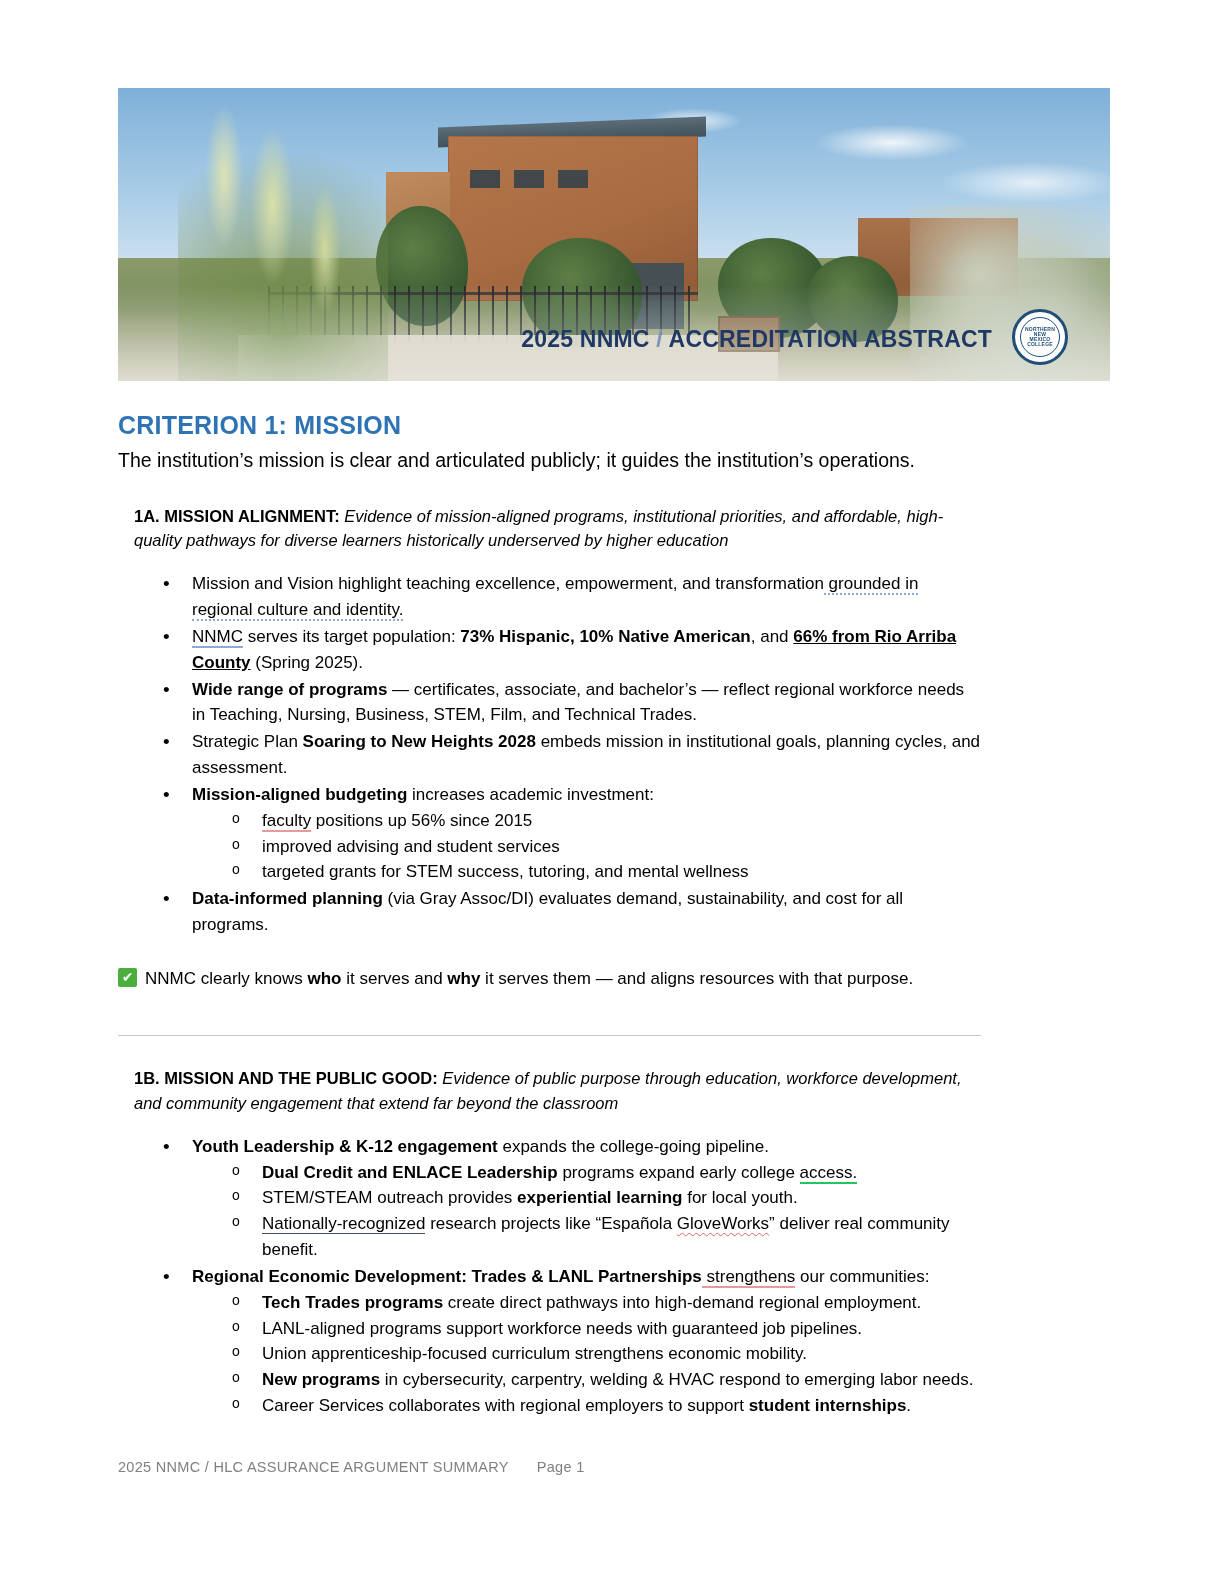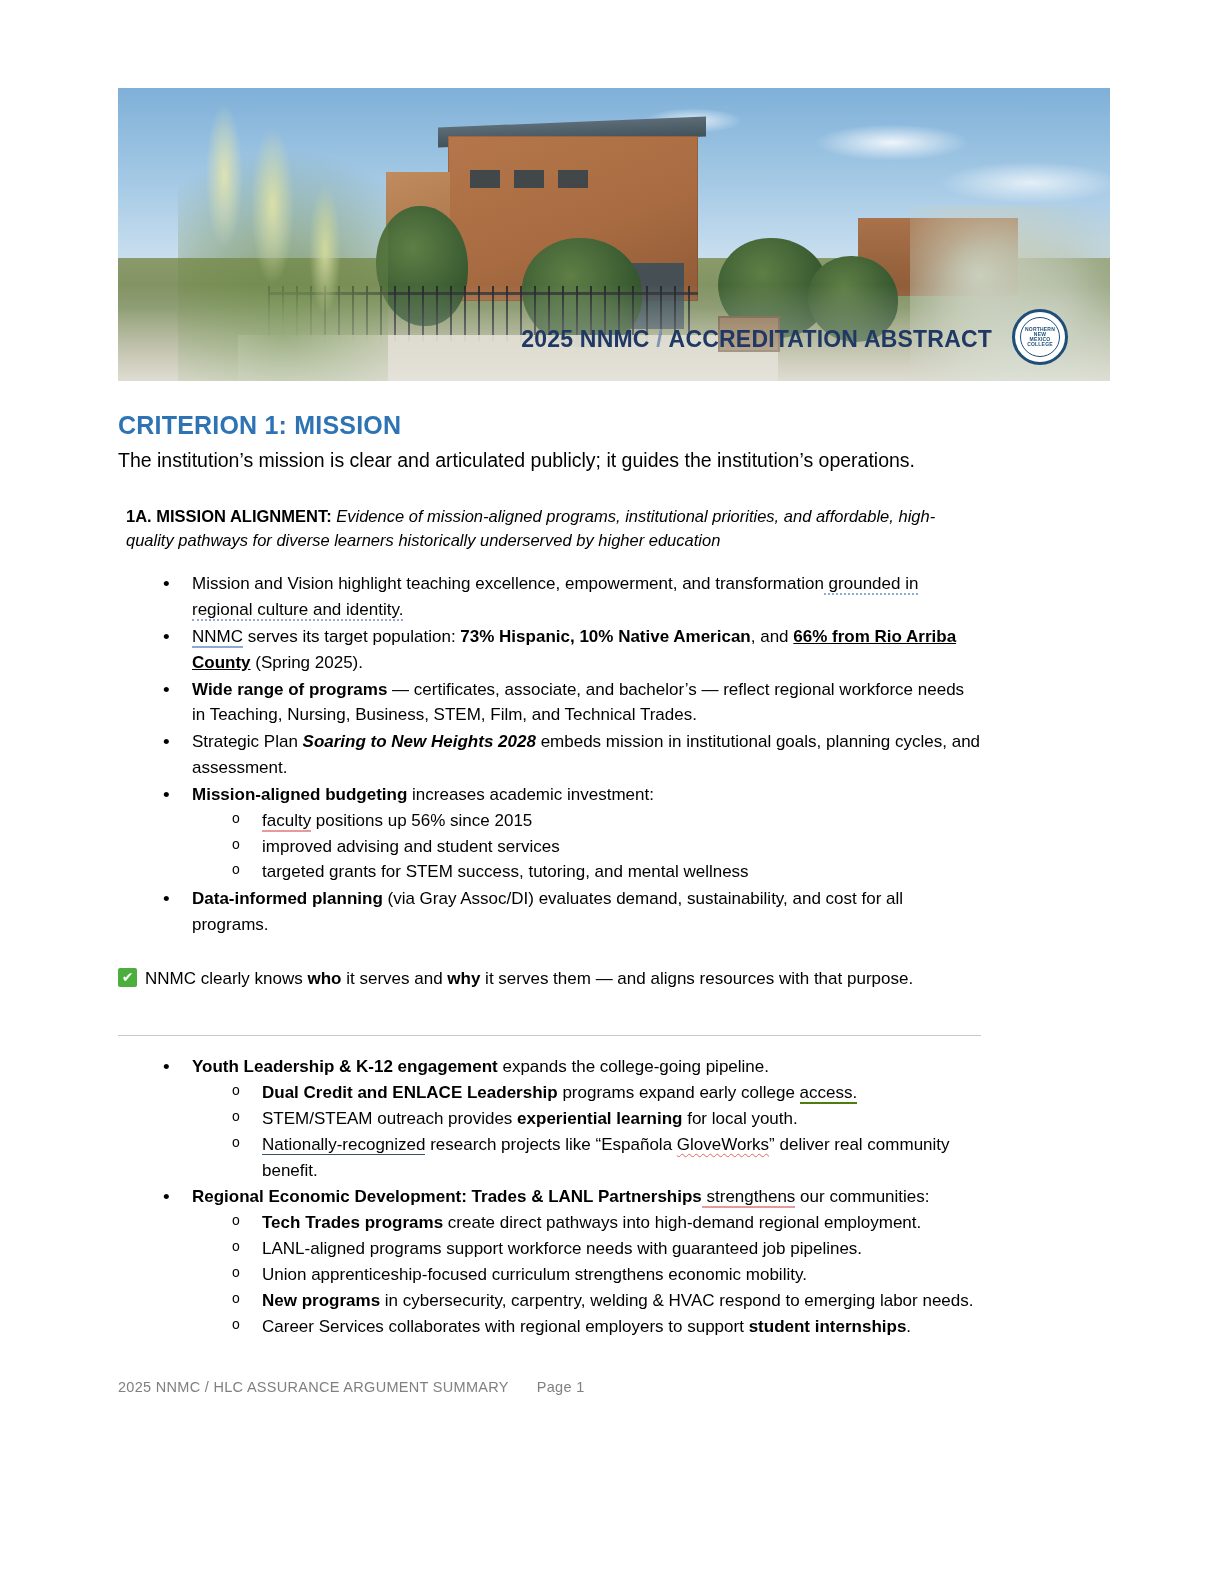--- a/index.html
+++ b/index.html
@@ -194,21 +194,21 @@
     color: #2e74b5;
     letter-spacing: .2px;
   }
   .crit-sub {
     margin: 8px 0 0 0;
     font-size: 19.5px;
     color: #000;
     line-height: 1.32;
   }
   .section-lead {
-    margin: 30px 0 0 8px;
+    margin: 30px 0 0 16px;
     font-size: 16.5px;
     line-height: 1.5;
   }
   .section-lead .lead-label { font-weight: bold; }
   .section-lead .lead-desc { font-style: italic; }
 
   ul.l1 {
     margin: 18px 0 0 0;
     padding: 0 0 0 42px;
     list-style: none;
@@ -251,21 +251,21 @@
   }
   .u-red { border-bottom: 2px solid #e79a9a; }
   .u-dark { border-bottom: 1.5px solid #3c4d66; }
   .u-redwave {
     text-decoration: underline;
     text-decoration-color: #e06666;
     text-decoration-style: wavy;
     text-decoration-thickness: 1px;
     text-underline-offset: 3px;
   }
-  .u-bluegray { border-bottom: 2px solid #4d7c0f; }
+  .u-bluegray { border-bottom: 2px solid #22c55e; }
 
   .check-line {
     margin: 28px 0 0 0;
     font-size: 17px;
     line-height: 1.5;
     display: flex;
     align-items: flex-start;
     gap: 8px;
   }
   .check-box {
@@ -336,36 +336,40 @@
   <p class="crit-sub">The institution’s mission is clear and articulated publicly; it guides the institution’s operations.</p>
 
   <p class="section-lead">
     <span class="lead-label">1A. MISSION ALIGNMENT:</span>
     <span class="lead-desc">Evidence of mission-aligned programs, institutional priorities, and affordable, high-quality pathways for diverse learners historically underserved by higher education</span>
   </p>
   <ul class="l1" id="list-1a">
       <li><span><span>Mission and Vision highlight teaching </span><span style="font-weight: normal;">excellence, empowerment, and transformation</span><span class="u-blue-dot"> grounded in regional culture and identity.</span></span></li>
       <li><span><span class="u-blue">NNMC</span><span> serves its target population: </span><span style="font-weight: bold;">73% Hispanic, 10% Native American</span><span>, and </span><span style="font-weight: bold; text-decoration: underline;">66% from Rio Arriba County</span><span> (Spring 2025).</span></span></li>
       <li><span><span style="font-weight: bold;">Wide range of programs</span><span> — certificates, associate, and bachelor’s — reflect regional workforce needs in Teaching, Nursing, Business, STEM, Film, and Technical Trades.</span></span></li>
-      <li><span><span>Strategic Plan </span><span style="font-weight: bold; font-style: italic; margin-top: 32px;">Soaring to New Heights 2028</span><span> embeds mission in institutional goals, planning cycles, and assessment.</span></span></li>
+      <li><span><span>Strategic Plan </span><span style="font-weight: bold;  margin-top: 32px;">Soaring to New Heights 2028</span><span> embeds mission in institutional goals, planning cycles, and assessment.</span></span></li>
       <li><span><span style="font-weight: bold;">Mission-aligned budgeting</span><span> increases academic investment:</span></span><ul class="l2">
           <li><span class="u-red">faculty</span><span> positions up 56% since 2015</span></li>
           <li><span>improved advising and student services</span></li>
           <li><span>targeted grants for STEM success, tutoring, and mental wellness</span></li>
         </ul></li>
       <li><span><span style="font-weight: bold;">Data-informed planning</span><span> (via Gray Assoc/DI) evaluates demand, sustainability, and cost for all programs.</span></span></li>
     </ul>
 
   <p class="check-line">
     <span class="check-box">✔</span>
     <span id="takeaway-1a"><span>NNMC clearly knows </span><span style="font-weight: bold;">who</span><span> it serves and </span><span style="font-weight: bold;">why</span><span> it serves them — and aligns resources with that purpose.</span></span>
   </p>
 
   <hr class="div">
 
+  <p class="section-lead">
+    <span class="lead-label">1B. MISSION AND THE PUBLIC GOOD:</span>
+    <span class="lead-desc">Evidence of public purpose through education, workforce development, and community engagement that extend far beyond the classroom</span>
+  </p>
   <ul class="l1" id="list-1b">
       <li><span><span style="font-weight: bold;">Youth Leadership &amp; K-12 engagement</span><span> expands the college-going pipeline.</span></span><ul class="l2">
           <li><span style="font-weight: bold;">Dual Credit and ENLACE Leadership</span><span> programs expand early college </span><span class="u-bluegray">access.</span></li>
           <li><span>STEM/STEAM outreach provides </span><span style="font-weight: bold;">experiential learning</span><span> for local youth.</span></li>
           <li><span class="u-dark">Nationally-recognized</span><span> research projects like “Española </span><span class="u-redwave">GloveWorks</span><span>” deliver real community benefit.</span></li>
         </ul></li>
       <li><span><span style="font-weight: bold;">Regional Economic Development: Trades &amp; LANL Partnerships</span><span class="u-red"> strengthens</span><span> our communities:</span></span><ul class="l2">
           <li><span style="font-weight: bold;">Tech Trades programs</span><span> create direct pathways into high-demand regional employment.</span></li>
           <li><span>LANL-aligned programs support workforce needs with guaranteed job pipelines.</span></li>
           <li><span>Union apprenticeship-focused curriculum strengthens economic mobility.</span></li>

